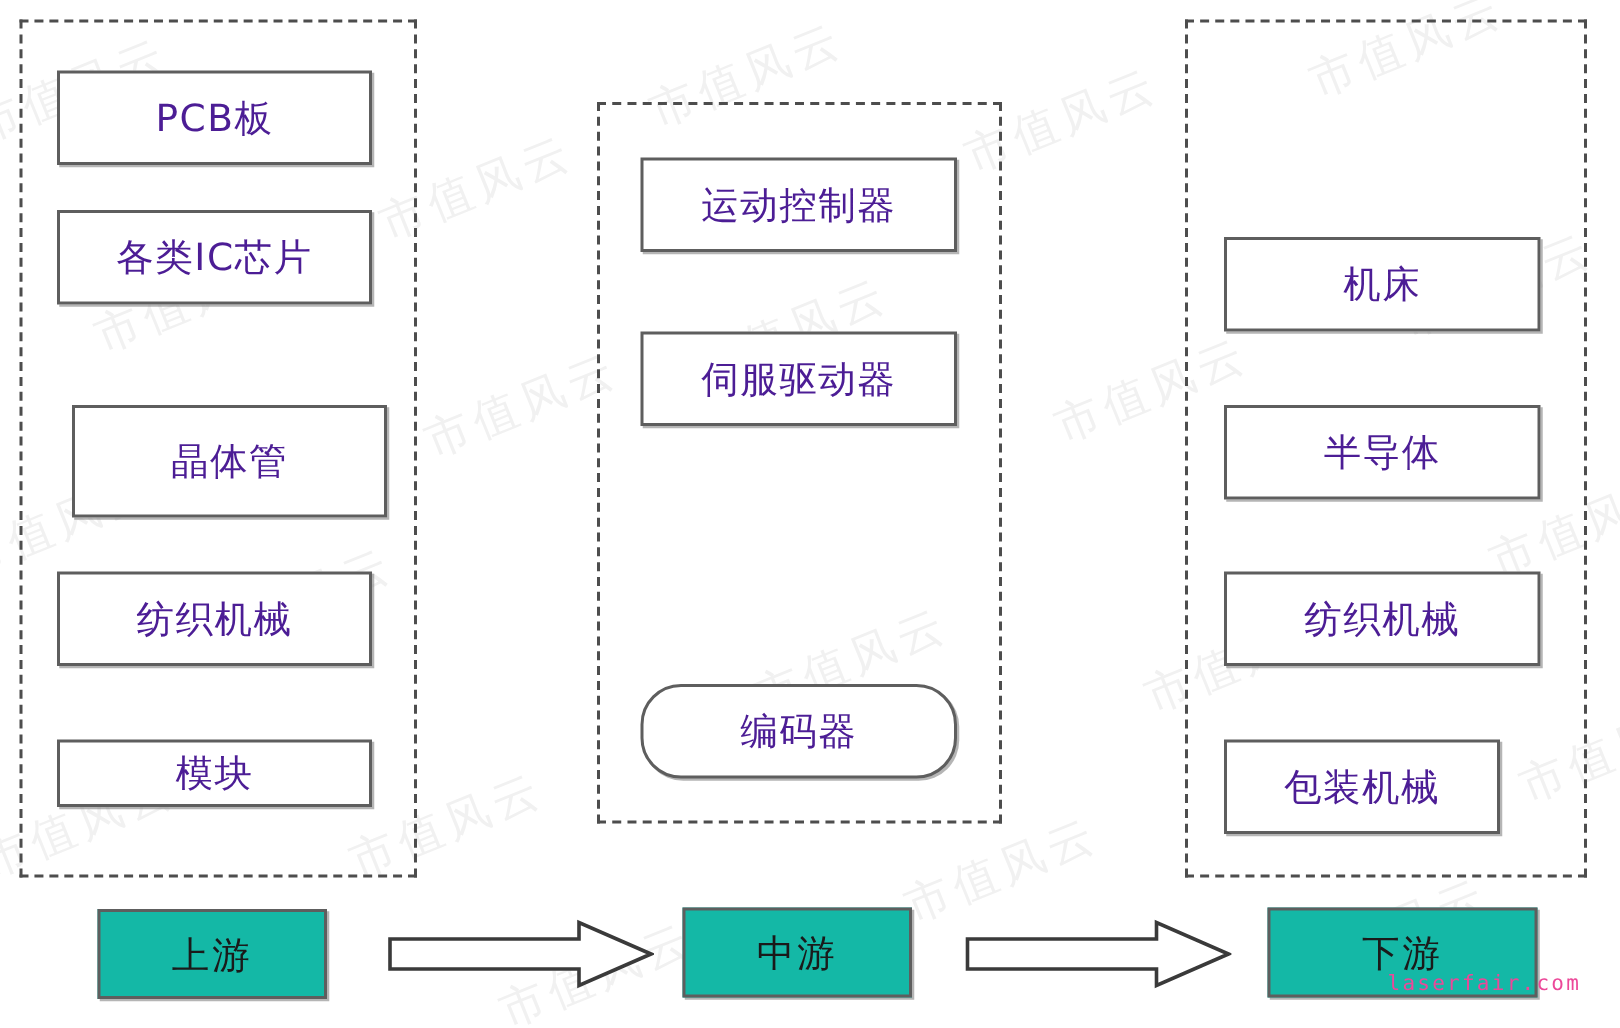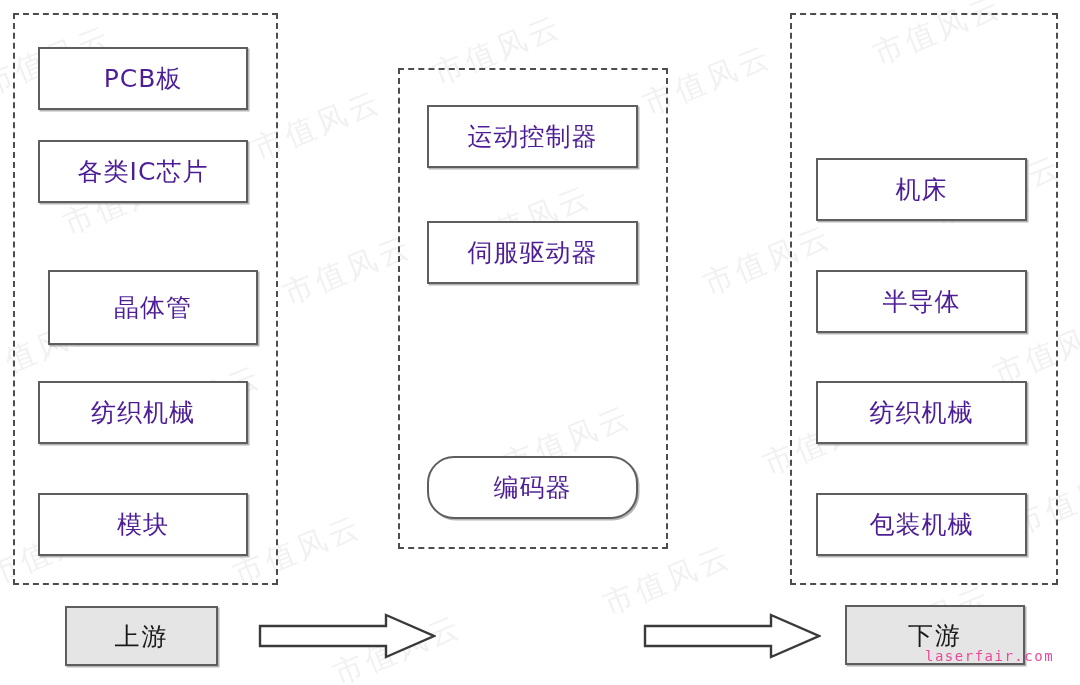--- a/index.html
+++ b/index.html
@@ -69,21 +69,21 @@
     color: #4c1d95;
     letter-spacing: 1px;
     white-space: nowrap;
   }
 
   
   .stage {
     position: absolute;
     box-sizing: border-box;
     border: 2px solid #5e5e5e;
-    background: #e5e5e5;
+    background: #14b8a6;
     display: flex;
     align-items: center;
     justify-content: center;
     z-index: 2;
     box-shadow: 1.5px 1.5px 0 0 rgba(120,120,120,0.55);
   }
   .stage span {
     font-family: "DejaVu Sans", "Liberation Sans", sans-serif;
     font-size: 25px;
     color: #1a1a1a;
@@ -146,21 +146,21 @@
   </div>
   <div class="node" style="left:38px; top:140px; width:210px; height:63px;">
     <span>各类IC芯片</span>
   </div>
   <div class="node" style="left:48px; top:270px; width:210px; height:75px;">
     <span>晶体管</span>
   </div>
   <div class="node" style="left:38px; top:381px; width:210px; height:63px;">
     <span>纺织机械</span>
   </div>
-  <div class="node" style="left:38px; top:493px; width:210px; height:63px;">
+  <div class="node" style="left:38px; top:493px; width:210px; height:45px;">
     <span>模块</span>
   </div>
 
   <div class="group" style="left:398px; top:68px; width:270px; height:481px;"></div>
 
   <div class="node" style="left:427px; top:105px; width:211px; height:63px;">
     <span>运动控制器</span>
   </div>
   <div class="node" style="left:427px; top:221px; width:211px; height:63px;">
     <span>伺服驱动器</span>
@@ -173,34 +173,37 @@
 
   <div class="node" style="left:816px; top:158px; width:211px; height:63px;">
     <span>机床</span>
   </div>
   <div class="node" style="left:816px; top:270px; width:211px; height:63px;">
     <span>半导体</span>
   </div>
   <div class="node" style="left:816px; top:381px; width:211px; height:63px;">
     <span>纺织机械</span>
   </div>
-  <div class="node" style="left:816px; top:493px; width:211px; height:63px;">
+  <div class="node" style="left:816px; top:493px; width:184px; height:63px;">
     <span>包装机械</span>
   </div>
 
   <div class="stage" style="left:65px; top:606px; width:153px; height:60px;">
     <span>上游</span>
   </div>
 
   <div class="arrow" style="left:258px; top:612px; width:178px; height:48px;">
     <svg width="178" height="48" viewBox="0 0 178 48" xmlns="http://www.w3.org/2000/svg">
       <polygon points="2,14 128,14 128,3 176,24 128,45 128,34 2,34" fill="#ffffff" stroke="#3a3a3a" stroke-width="2.4" stroke-linejoin="miter"></polygon>
     </svg>
   </div>
 
+  <div class="stage" style="left:455px; top:605px; width:153px; height:60px;">
+    <span>中游</span>
+  </div>
 
   <div class="arrow" style="left:643px; top:612px; width:178px; height:48px;">
     <svg width="178" height="48" viewBox="0 0 178 48" xmlns="http://www.w3.org/2000/svg">
       <polygon points="2,14 128,14 128,3 176,24 128,45 128,34 2,34" fill="#ffffff" stroke="#3a3a3a" stroke-width="2.4" stroke-linejoin="miter"></polygon>
     </svg>
   </div>
 
   <div class="stage" style="left:845px; top:605px; width:180px; height:60px;">
     <span>下游</span>
   </div>

